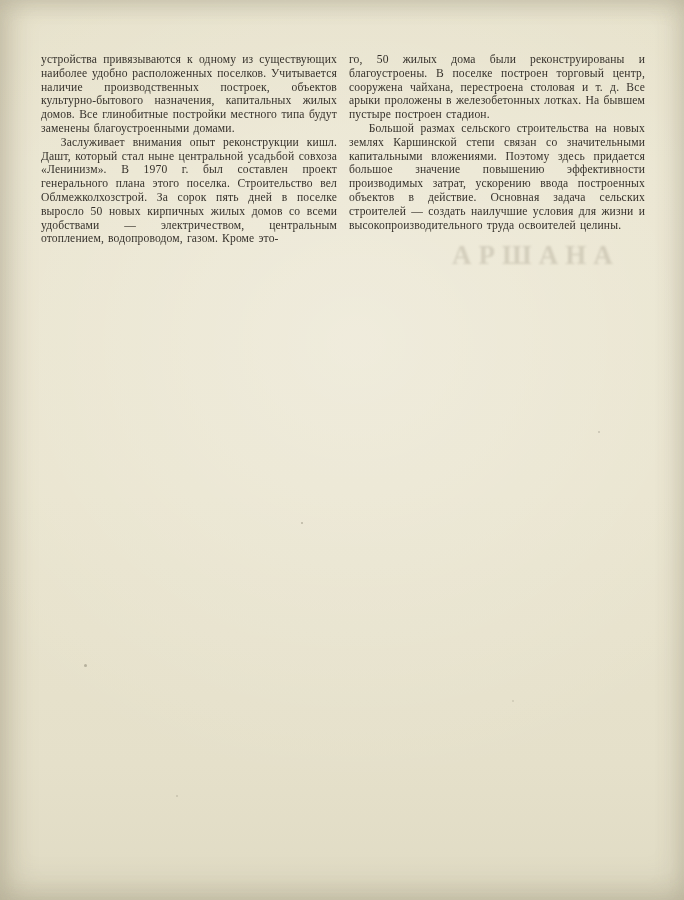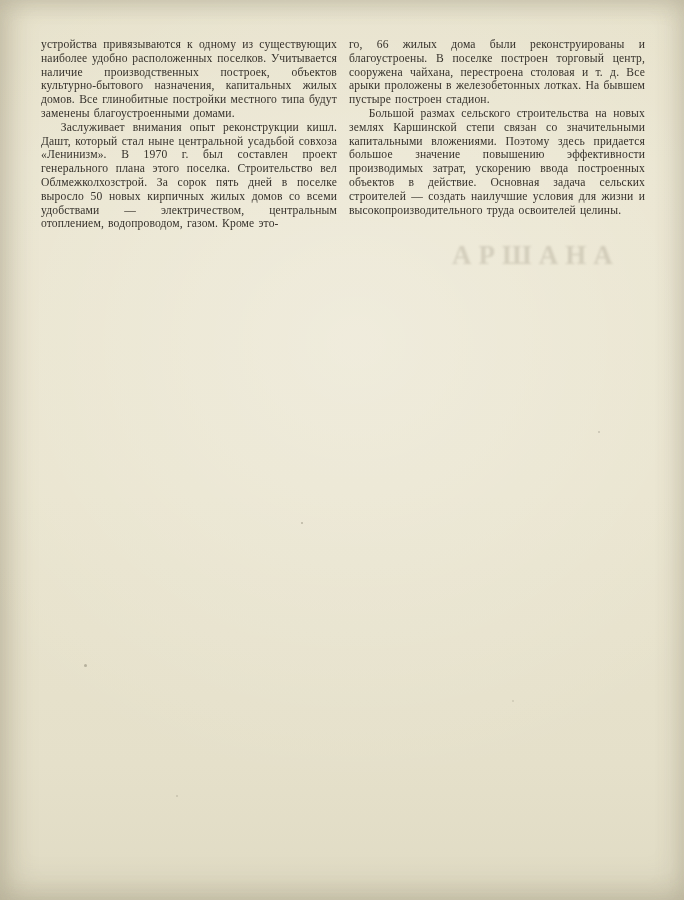--- a/index.html
+++ b/index.html
@@ -40,20 +40,21 @@
     text-align: justify;
     letter-spacing: 0.15px;
   }
   .para {
     margin: 0;
     text-indent: 1.7em;
     word-spacing: 1px;
   }
   .para.no-indent {
     text-indent: 0;
+    margin-top: 15px;
   }
   
   .ghost {
     position: absolute;
     left: 452px;
     top: 240px;
     width: 210px;
     font-size: 27px;
     font-weight: bold;
     letter-spacing: 7px;
@@ -80,21 +81,21 @@
 <div class="page">
 
   <div class="text-area">
 
     <div class="column">
       <p class="para no-indent">устройства привязываются к одному из существующих наиболее удобно расположенных поселков. Учитывается наличие производственных построек, объектов культурно-бытового назначения, капитальных жилых домов. Все глинобитные постройки местного типа будут заменены благоустроенными домами.</p>
       <p class="para">Заслуживает внимания опыт реконструкции кишл. Дашт, который стал ныне центральной усадьбой совхоза «Ленинизм». В 1970 г. был составлен проект генерального плана этого поселка. Строительство вел Облмежколхозстрой. За сорок пять дней в поселке выросло 50 новых кирпичных жилых домов со всеми удобствами — электричеством, центральным отоплением, водопроводом, газом. Кроме это-</p>
     </div>
 
     <div class="column">
-      <p class="para no-indent">го, 66 жилых дома были реконструированы и благоустроены. В поселке построен торговый центр, сооружена чайхана, перестроена столовая и т. д. Все арыки проложены в железобетонных лотках. На бывшем пустыре построен стадион.</p>
+      <p class="para no-indent">го, 50 жилых дома были реконструированы и благоустроены. В поселке построен торговый центр, сооружена чайхана, перестроена столовая и т. д. Все арыки проложены в железобетонных лотках. На бывшем пустыре построен стадион.</p>
       <p class="para">Большой размах сельского строительства на новых землях Каршинской степи связан со значительными капитальными вложениями. Поэтому здесь придается большое значение повышению эффективности производимых затрат, ускорению ввода построенных объектов в действие. Основная задача сельских строителей — создать наилучшие условия для жизни и высокопроизводительного труда освоителей целины.</p>
     </div>
 
   </div>
 
   <div class="ghost">АРШАНА</div>
 
   <div class="speck s1"></div>
   <div class="speck s2"></div>
   <div class="speck s3"></div>

